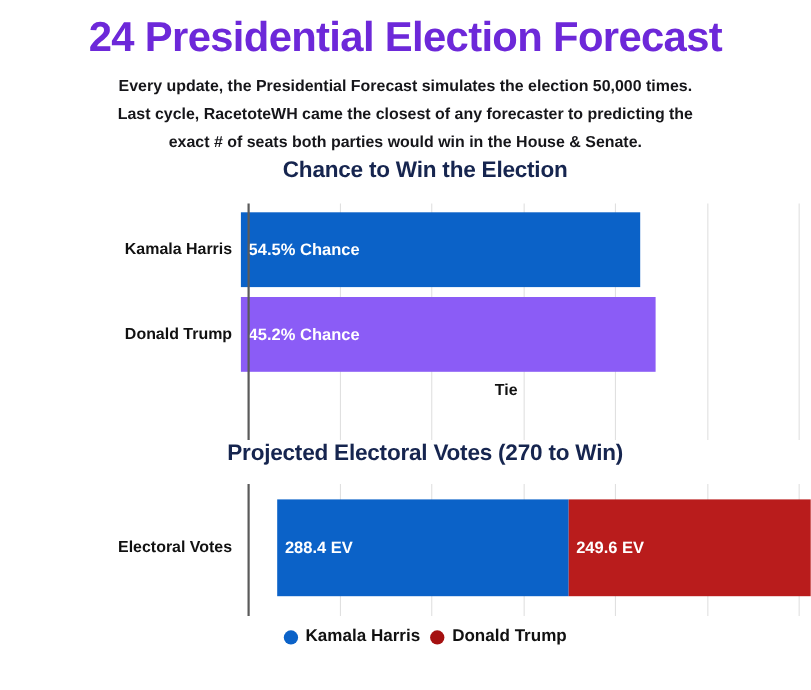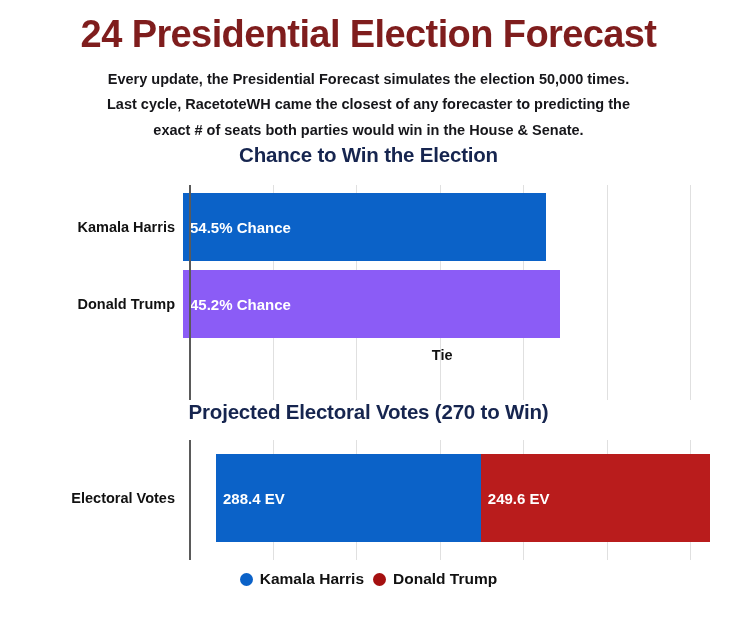--- a/index.html
+++ b/index.html
@@ -17,39 +17,39 @@
   }
 
   
   .header {
     padding: 10px 18px 0 18px;
   }
   .main-title {
     font-size: 38px;
     font-weight: bold;
     text-align: center;
-    color: #7f1d1d;
+    color: #6d28d9;
     letter-spacing: -0.6px;
     line-height: 1.08;
     margin: 4px 0 12px 0;
     white-space: nowrap;
   }
   .subtitle {
     text-align: center;
     font-size: 14.5px;
     font-weight: bold;
     color: #16161a;
     line-height: 1.75;
     margin: 0 auto;
     width: 640px;
   }
   .subtitle .sub-line { display: block; white-space: nowrap; }
 
   
-  .chart-block { position: relative; }
+  .chart-block { position: relative; margin-left: 36px; }
   .chart-heading {
     text-align: center;
     font-size: 20.5px;
     font-weight: bold;
     color: #16254f;
     letter-spacing: -0.2px;
     margin: 0;
     padding: 0;
   }
 

